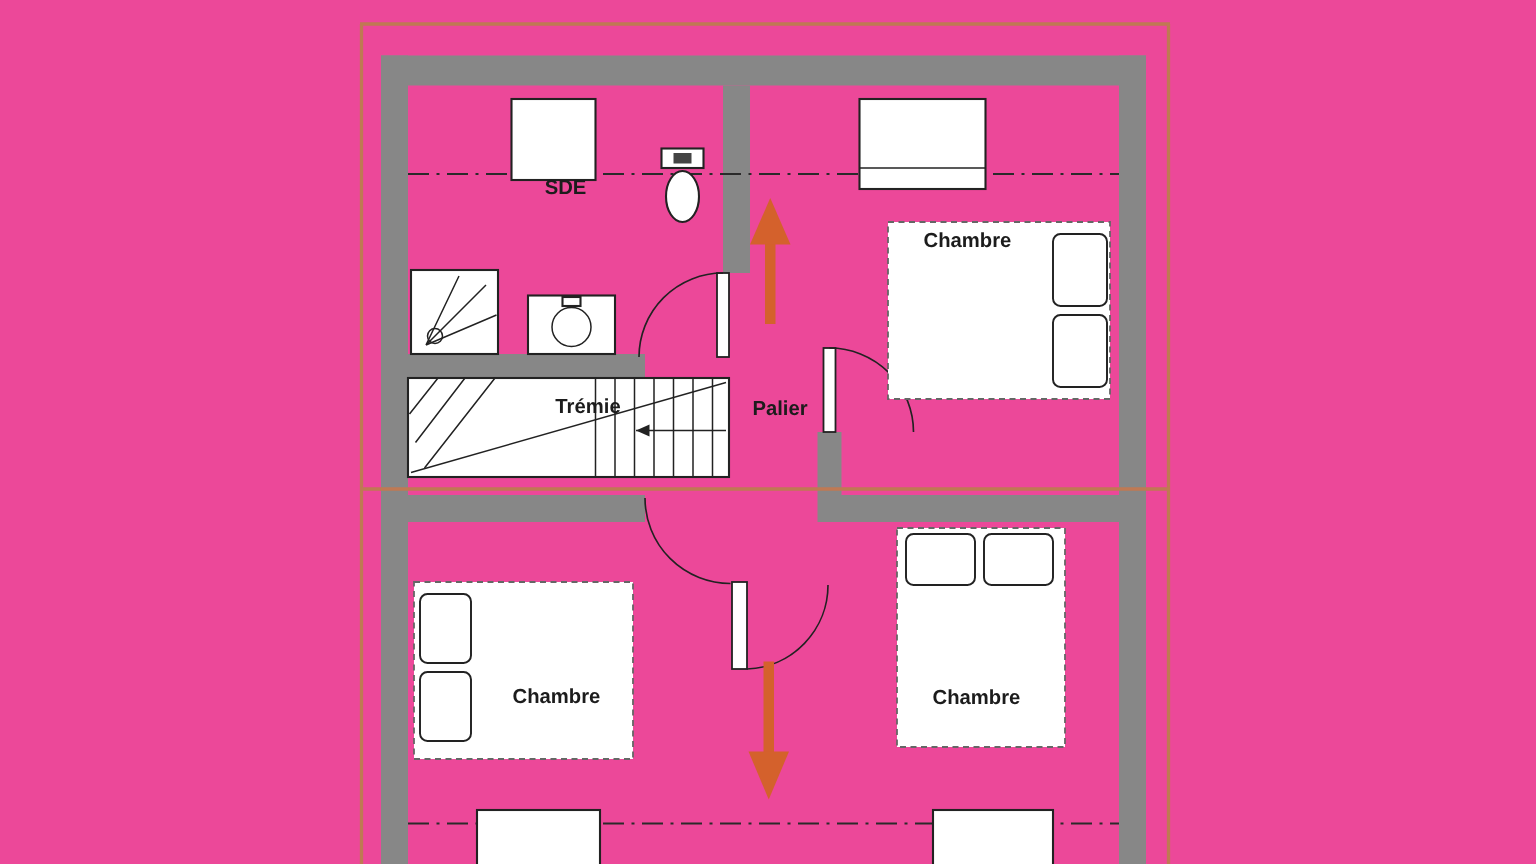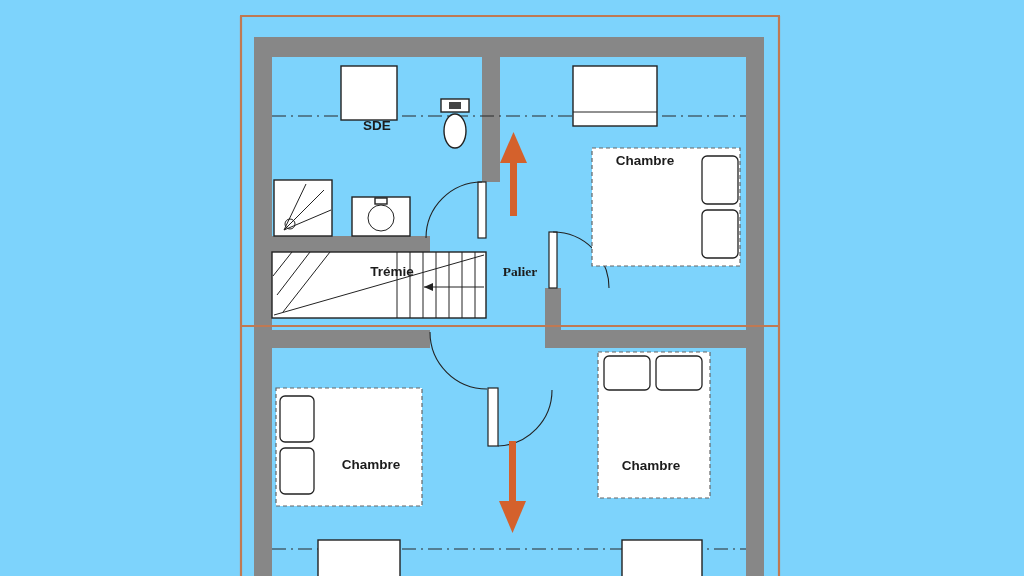--- a/index.html
+++ b/index.html
@@ -3,21 +3,21 @@
 <meta charset="utf-8">
 <style>
   :root{
     --wall:#878787;
     --frame:#bf7953;
     --arrow:#d4612c;
     --ink:#1c1c1c;
   }
   *{box-sizing:border-box;}
   html,body{margin:0;padding:0;background:#fff;}
-  .canvas{position:relative;width:1024px;height:576px;background:#7dd3fc;overflow:hidden;
+  .canvas{position:relative;width:1024px;height:576px;background:#ec4899;overflow:hidden;
           font-family:"Liberation Sans",sans-serif;text-align:center;}
   .plan-svg{position:absolute;left:0;top:0;}
   .room-label{position:absolute;transform:translate(-50%,-50%);font-weight:bold;
               font-size:13.5px;color:var(--ink);white-space:nowrap;}
   .wall{fill:var(--wall);stroke:none;}
   .frame-line{stroke:var(--frame);stroke-width:2.2;}
   .axis{stroke:#2a2a2a;stroke-width:1.2;stroke-dasharray:14 5 2 5;fill:none;}
   .fixture{fill:#fff;stroke:#222;stroke-width:1.4;}
   .thin{stroke:#222;stroke-width:1;fill:none;}
   .door-leaf{fill:#fff;stroke:#222;stroke-width:1.2;}
@@ -128,17 +128,17 @@
       <line class="frame-line" x1="240" y1="16" x2="780" y2="16"></line>
       <line class="frame-line" x1="241" y1="16" x2="241" y2="576"></line>
       <line class="frame-line" x1="779" y1="16" x2="779" y2="576"></line>
       <line class="frame-line" x1="240" y1="326" x2="780" y2="326"></line>
     </g>
   </svg>
 
   <div class="room-label" style="left:377px;top:125px;">SDE</div>
   <div class="room-label" style="left:645px;top:160px;">Chambre</div>
   <div class="room-label" style="left:392px;top:271px;">Trémie</div>
-  <div class="room-label" style="left:520px;top:272px;font-family:Liberation Serif, serif;">Palier</div>
+  <div class="room-label" style="left:520px;top:272px;">Palier</div>
   <div class="room-label" style="left:371px;top:464px;">Chambre</div>
   <div class="room-label" style="left:651px;top:465px;">Chambre</div>
 
 </div>
 
 </body></html>

